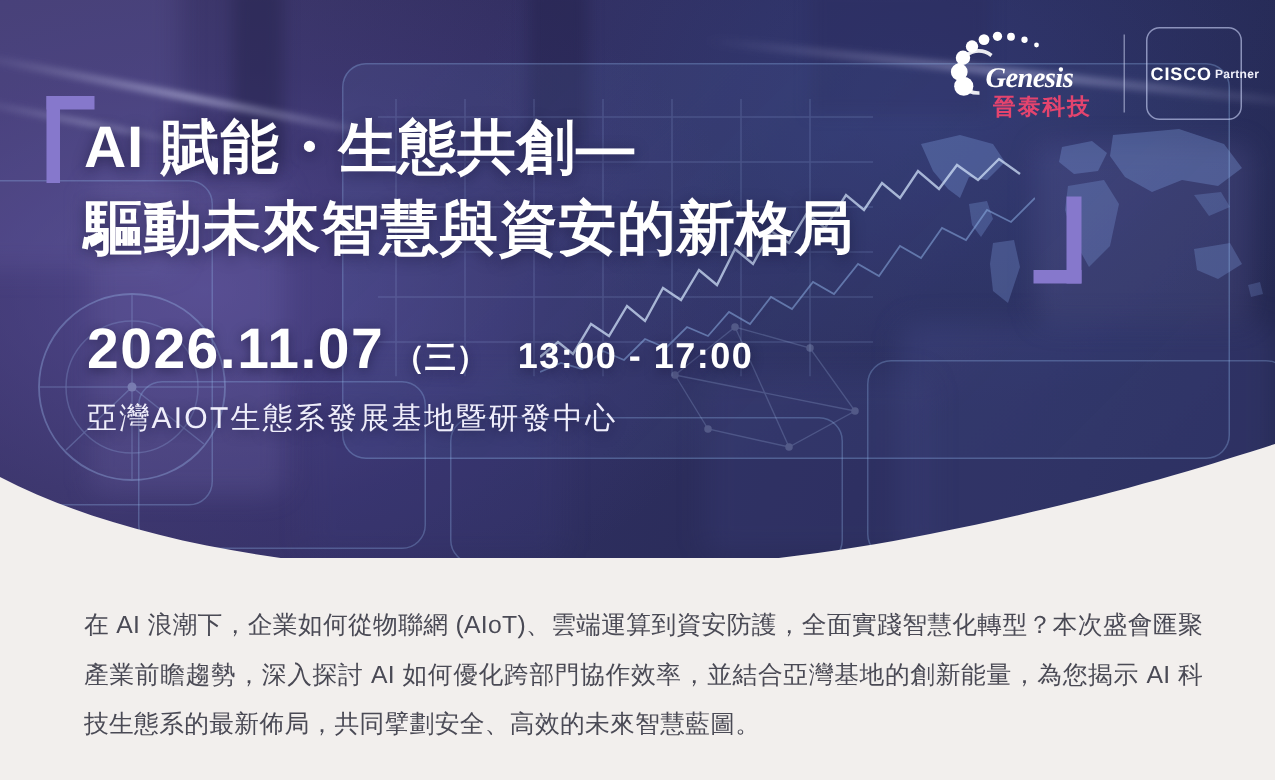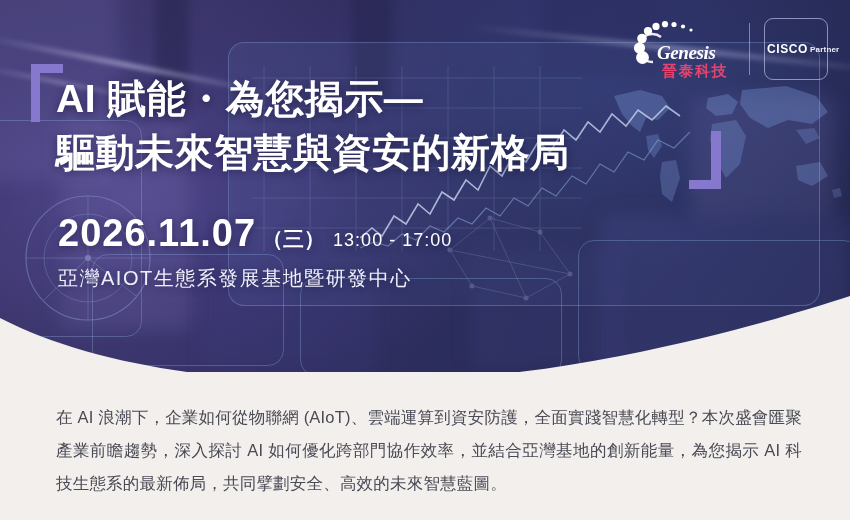--- a/index.html
+++ b/index.html
@@ -41,21 +41,21 @@
   .title{
     position:absolute;left:56px;top:72px;width:660px;
     color:#ffffff;font-size:39px;font-weight:bold;line-height:1.38;
     letter-spacing:.5px;text-shadow:0 2px 9px rgba(18,16,50,.55);
   }
   .title .l2{display:block;}
   .datewrap{position:absolute;left:58px;top:212px;color:#fff;white-space:nowrap;
             text-shadow:0 2px 8px rgba(18,16,50,.55);}
   .date-main{font-size:38px;font-weight:bold;letter-spacing:1px;}
   .date-dow{font-size:21px;font-weight:bold;margin-left:6px;letter-spacing:0;}
-  .date-time{font-size:18px;font-weight:normal;margin-left:8px;letter-spacing:1px;}
+  .date-time{font-size:24px;font-weight:bold;margin-left:20px;letter-spacing:1px;}
   .venue{position:absolute;left:58px;top:265px;color:#efeefb;font-size:20px;font-weight:normal;
          letter-spacing:1.5px;text-shadow:0 2px 8px rgba(18,16,50,.55);}
 
   
   .logos{position:absolute;right:22px;top:18px;display:flex;align-items:center;gap:14px;}
   .genesis{position:relative;width:110px;height:62px;}
   .gen-word{position:absolute;left:32px;top:24px;font-family:"Liberation Serif","DejaVu Serif",serif;
             font-style:italic;font-weight:bold;font-size:19px;color:#fff;letter-spacing:-.4px;}
   .gen-cn{position:absolute;left:37px;top:44px;font-size:15px;font-weight:bold;color:#e4446e;letter-spacing:1.5px;}
   .logo-div{width:1px;height:52px;background:rgba(210,215,245,.5);}
@@ -208,21 +208,21 @@
             <line x1="27.5" y1="4" x2="27.5" y2="11"></line>
             <line x1="31" y1="7" x2="31" y2="11"></line>
           </g>
         </svg>
         <div class="cisco-word">CISCO</div>
         <div class="cisco-sub">Partner</div>
       </div>
     </div>
 
     <div class="title">
-      <span class="l1">AI 賦能・為您揭示—</span>
+      <span class="l1">AI 賦能・生態共創—</span>
       <span class="l2">驅動未來智慧與資安的新格局</span>
     </div>
 
     <div class="datewrap">
       <span class="date-main">2026.11.07</span><span class="date-dow">（三）</span><span class="date-time">13:00 - 17:00</span>
     </div>
 
     <div class="venue">亞灣AIOT生態系發展基地暨研發中心</div>
 
     <svg class="hero-wave" viewBox="0 0 850 110" preserveAspectRatio="none">

